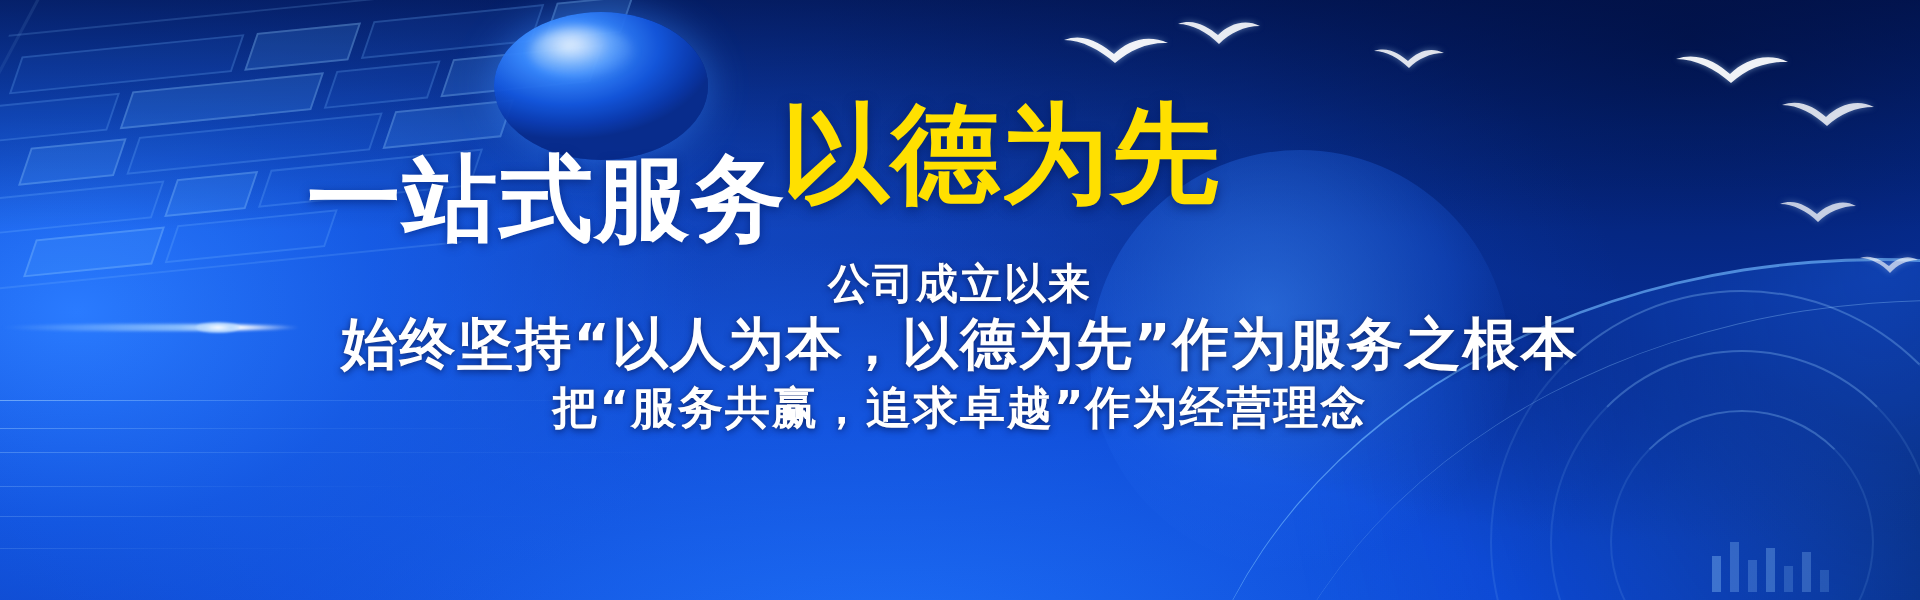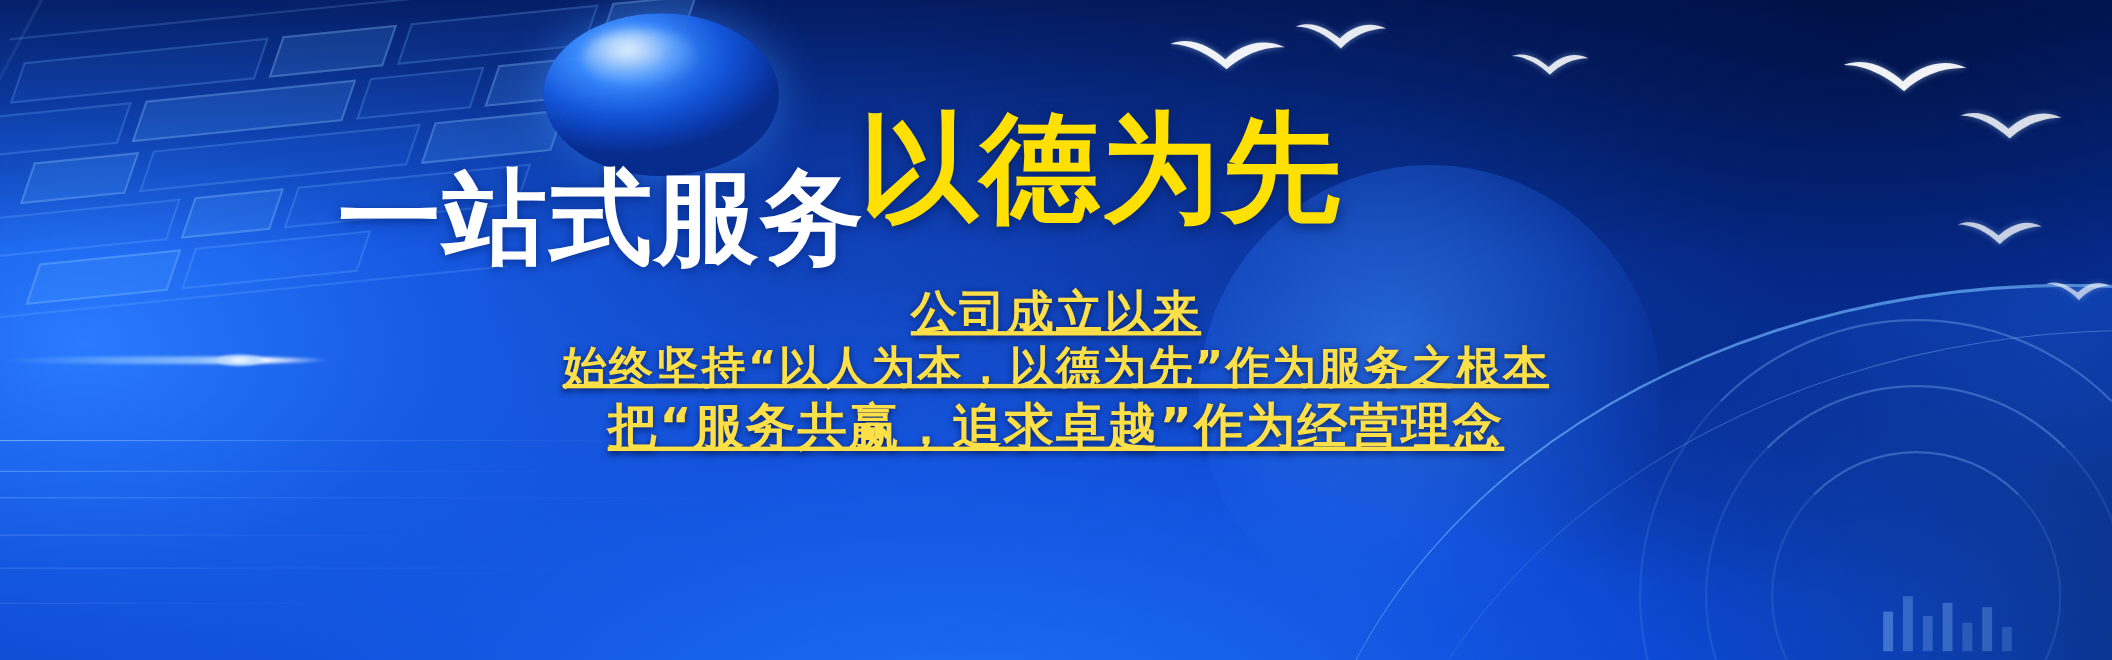--- a/index.html
+++ b/index.html
@@ -113,27 +113,26 @@
     position:relative;top:-4px;margin-left:-6px;
   }
 
   
   .body-block{
     position:absolute;left:0;top:258px;width:1920px;
     display:flex;flex-direction:column;align-items:center;
   }
   .body-line{
     font-family:"DejaVu Sans","Liberation Sans",sans-serif;
-    font-weight:700;color:#fde047;letter-spacing:2px;
+    font-weight:700;color:#ffffff;letter-spacing:2px;
     text-shadow:0 2px 7px rgba(0,28,100,.80), 0 0 2px rgba(120,70,0,.35);
     white-space:nowrap;
-    text-decoration:underline;
   }
   .bl-1{font-size:42px;line-height:1.22;}
-  .bl-2{font-size:40px;line-height:1.26;}
+  .bl-2{font-size:56px;line-height:1.26;}
   .bl-3{font-size:45px;line-height:1.26;}
 </style>
 </head>
 <body>
 
 <div id="banner">
 
   <div class="bg-base"></div>
   <div class="bg-vign"></div>
   <div class="bg-top-dark"></div>

